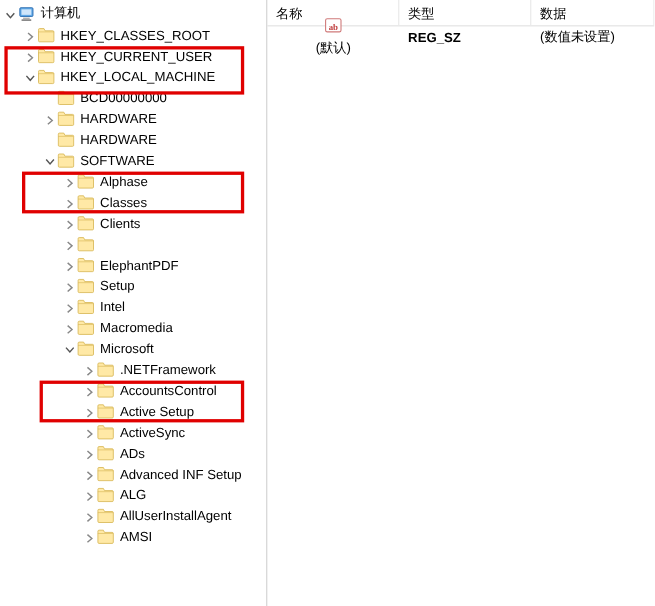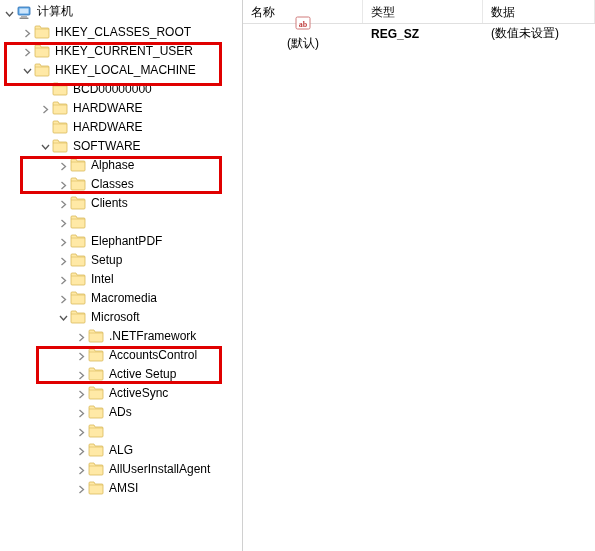--- a/index.html
+++ b/index.html
@@ -440,20 +440,21 @@
           <svg width="9" height="9" viewBox="0 0 9 9">
             <path d="M2.5 1 L6.5 4.5 L2.5 8" fill="none" stroke="#888" stroke-width="1.3"></path>
           </svg>
         </span>
         <span class="icon">
           <svg class="folder-svg" viewBox="0 0 16 14">
             <path d="M1 3 L1 12 Q1 13 2 13 L14 13 Q15 13 15 12 L15 4 Q15 3 14 3 L7 3 L6 1 L2 1 Q1 1 1 2 Z" fill="#ffe9a6" stroke="#d9b95a" stroke-width="0.8"></path>
             <path d="M1 4 L15 4" stroke="#d9b95a" stroke-width="0.6"></path>
           </svg>
         </span>
+        <span class="label">Advanced INF Setup</span>
       </div>
       <div class="tree-row">
         <span class="indent" style="width: 72px;"></span>
         <span class="expander">
           <svg width="9" height="9" viewBox="0 0 9 9">
             <path d="M2.5 1 L6.5 4.5 L2.5 8" fill="none" stroke="#888" stroke-width="1.3"></path>
           </svg>
         </span>
         <span class="icon">
           <svg class="folder-svg" viewBox="0 0 16 14">

